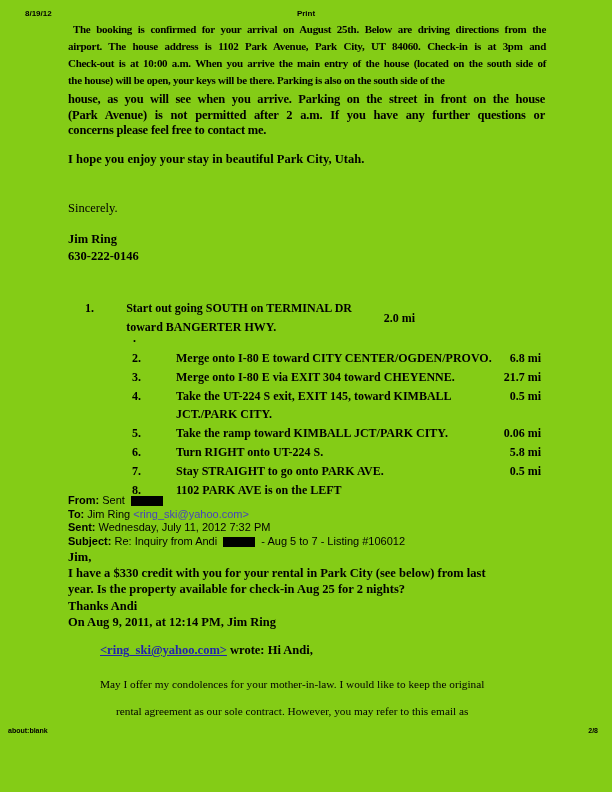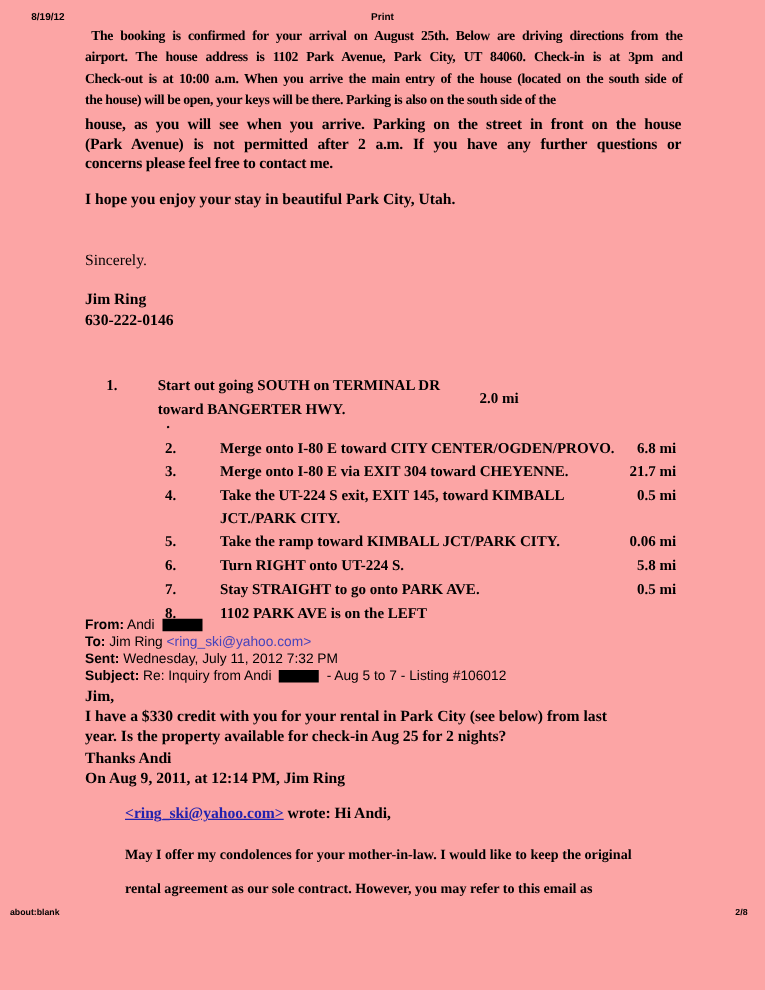--- a/index.html
+++ b/index.html
@@ -1,17 +1,17 @@
 <!DOCTYPE html>
 <html><head>
 <meta charset="utf-8">
 <style>
   html,body { margin:0; padding:0; background:#ffffff; }
   .page {
-    position:relative; width:612px; height:792px; background:#fca5a5;
+    position:relative; width:612px; height:792px; background:#84cc16;
     font-family:"Liberation Serif", serif; color:#000; overflow:hidden;
   }
   
   .hdr-date { position:absolute; top:9px; left:25px;
     font-family:"Liberation Sans", sans-serif; font-size:8px; font-weight:bold; }
   .hdr-title { position:absolute; top:9px; left:0; right:0; text-align:center;
     font-family:"Liberation Sans", sans-serif; font-size:8px; font-weight:bold; }
   .ftr-left { position:absolute; top:727px; left:8px;
     font-family:"Liberation Sans", sans-serif; font-size:7px; font-weight:bold; }
   .ftr-right { position:absolute; top:727px; right:14px;
@@ -56,22 +56,22 @@
   .hdr-link { color:#4744bb; text-decoration:none; }
 
   
   .reply { position:absolute; top:549px; left:68px; font-weight:bold;
     font-size:12.5px; line-height:16.2px; }
 
   
   .quote-link-line { position:absolute; top:643px; left:100px;
     font-weight:bold; font-size:12.5px; }
   .quote-link { color:#2222ae; text-decoration:underline; }
-  .quote-body { position:absolute; top:671px; left:100px; font-weight:bold;
-    font-size:11.3px; line-height:26.5px; }
+  .quote-body { position:absolute; top:671px; left:100px; font-weight:normal;
+    font-size:11.3px; line-height:26.5px;text-align:center; }
 </style>
 </head>
 <body>
 
 <div class="page">
 
   <div class="hdr-date">8/19/12</div>
   <div class="hdr-title">Print</div>
 
   <div class="para1">
@@ -132,21 +132,21 @@
     <div class="drow">
       <span class="num">8.</span>
       <span class="txt">1102 PARK AVE is on the LEFT</span>
       <span class="mi"></span>
     </div>
   </div>
 
   <div class="mailhdr">
     <div>
       <b>From:</b>
-      <span>Andi</span>
+      <span>Sent</span>
       <span class="redact"></span>
     </div>
     <div>
       <b>To:</b>
       <span>Jim Ring</span>
       <a href="#" class="hdr-link">&lt;ring_ski@yahoo.com&gt;</a>
     </div>
     <div>
       <b>Sent:</b>
       <span>Wednesday, July 11, 2012 7:32 PM</span>

